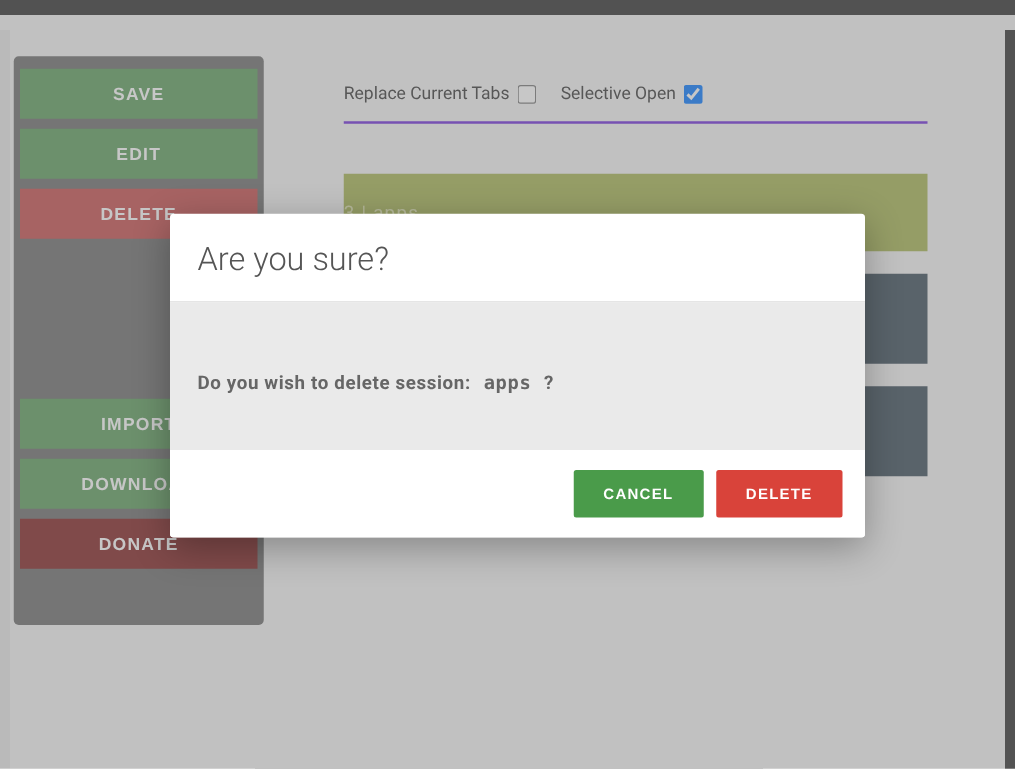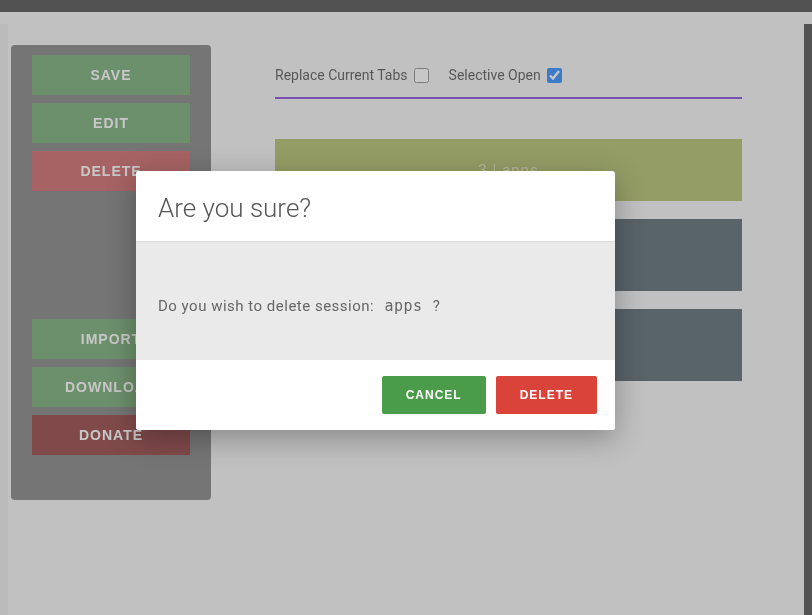--- a/index.html
+++ b/index.html
@@ -33,21 +33,21 @@
       top: 33px;
       left: 11px;
       width: 200px;
       background: #6a6a6a;
       border-radius: 4px;
       padding: 10px 0;
       height: 455px;
     }
     .sidebar-button {
       display: block;
-      width: 158px;
+      width: 190px;
       margin: 0 auto 8px auto;
       padding: 12px 0;
       font-weight: 700;
       font-size: 14px;
       letter-spacing: 1px;
       border: none;
       cursor: pointer;
       color: #fff;
     }
     .btn-green { background: #5a9b5a; }
@@ -78,21 +78,21 @@
       gap: 6px;
     }
     .options-row input[type="checkbox"] {
       width: 15px;
       height: 15px;
     }
     .session-item {
       background: #384a57;
       margin-bottom: 18px;
       padding: 36px 0;
-      text-align: center;
+      text-align: left;
       color: #ccc;
       font-size: 14px;
       letter-spacing: 1px;
     }
     .session-item.olive {
       background: #a5b34f;
       color: #e0e5b0;
       padding: 22px 0;
       font-size: 15px;
     }
@@ -101,39 +101,40 @@
       top: 0;
       left: 0;
       right: 0;
       bottom: 0;
       background: rgba(130,130,130,0.45);
     }
     .modal {
       position: absolute;
       top: 171px;
       left: 136px;
-      width: 479px;
+      width: 556px;
       background: #fff;
       border-radius: 3px;
       box-shadow: 0 8px 30px rgba(0,0,0,0.3);
       overflow: hidden;
     }
     .modal-header {
       padding: 22px 22px 18px 22px;
       font-size: 26px;
       font-weight: 300;
       color: #555;
       border-bottom: 1px solid #ddd;
     }
     .modal-body {
       background: #eaeaea;
       padding: 55px 22px 45px 22px;
       font-size: 15px;
       color: #666;
       letter-spacing: 0.5px;
+      font-weight: bold;
     }
     .modal-body .session-name {
       font-family: monospace;
       margin: 0 6px;
     }
     .modal-footer {
       background: #fff;
       padding: 16px 18px;
       display: flex;
       justify-content: flex-end;

